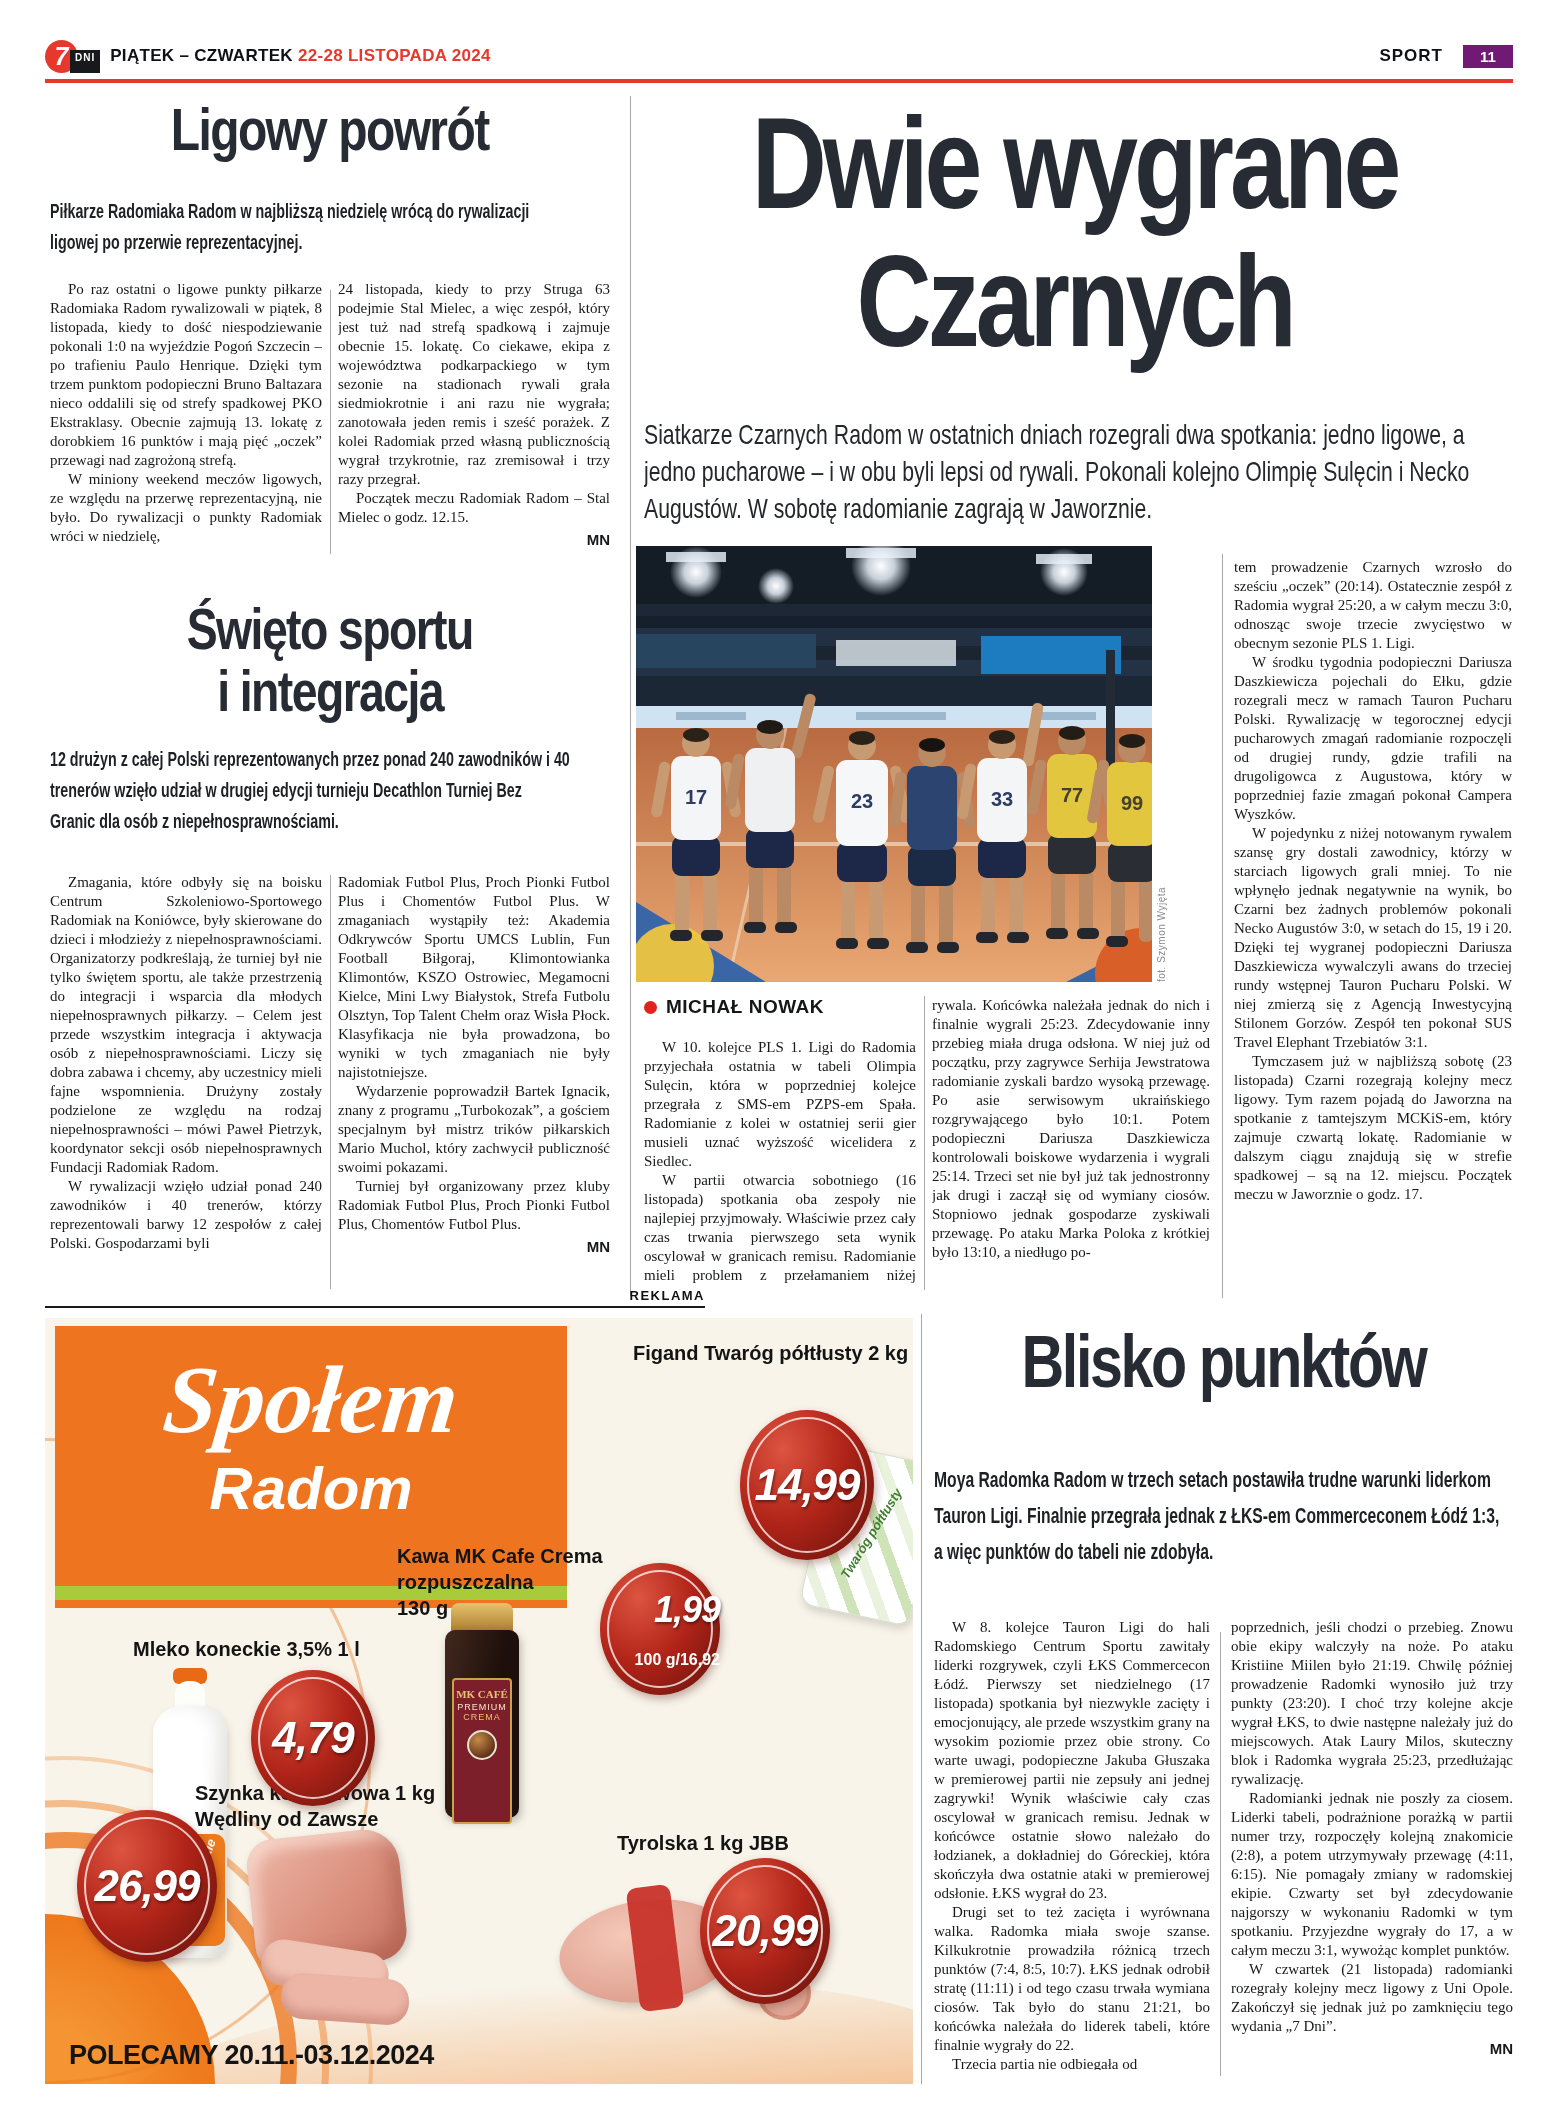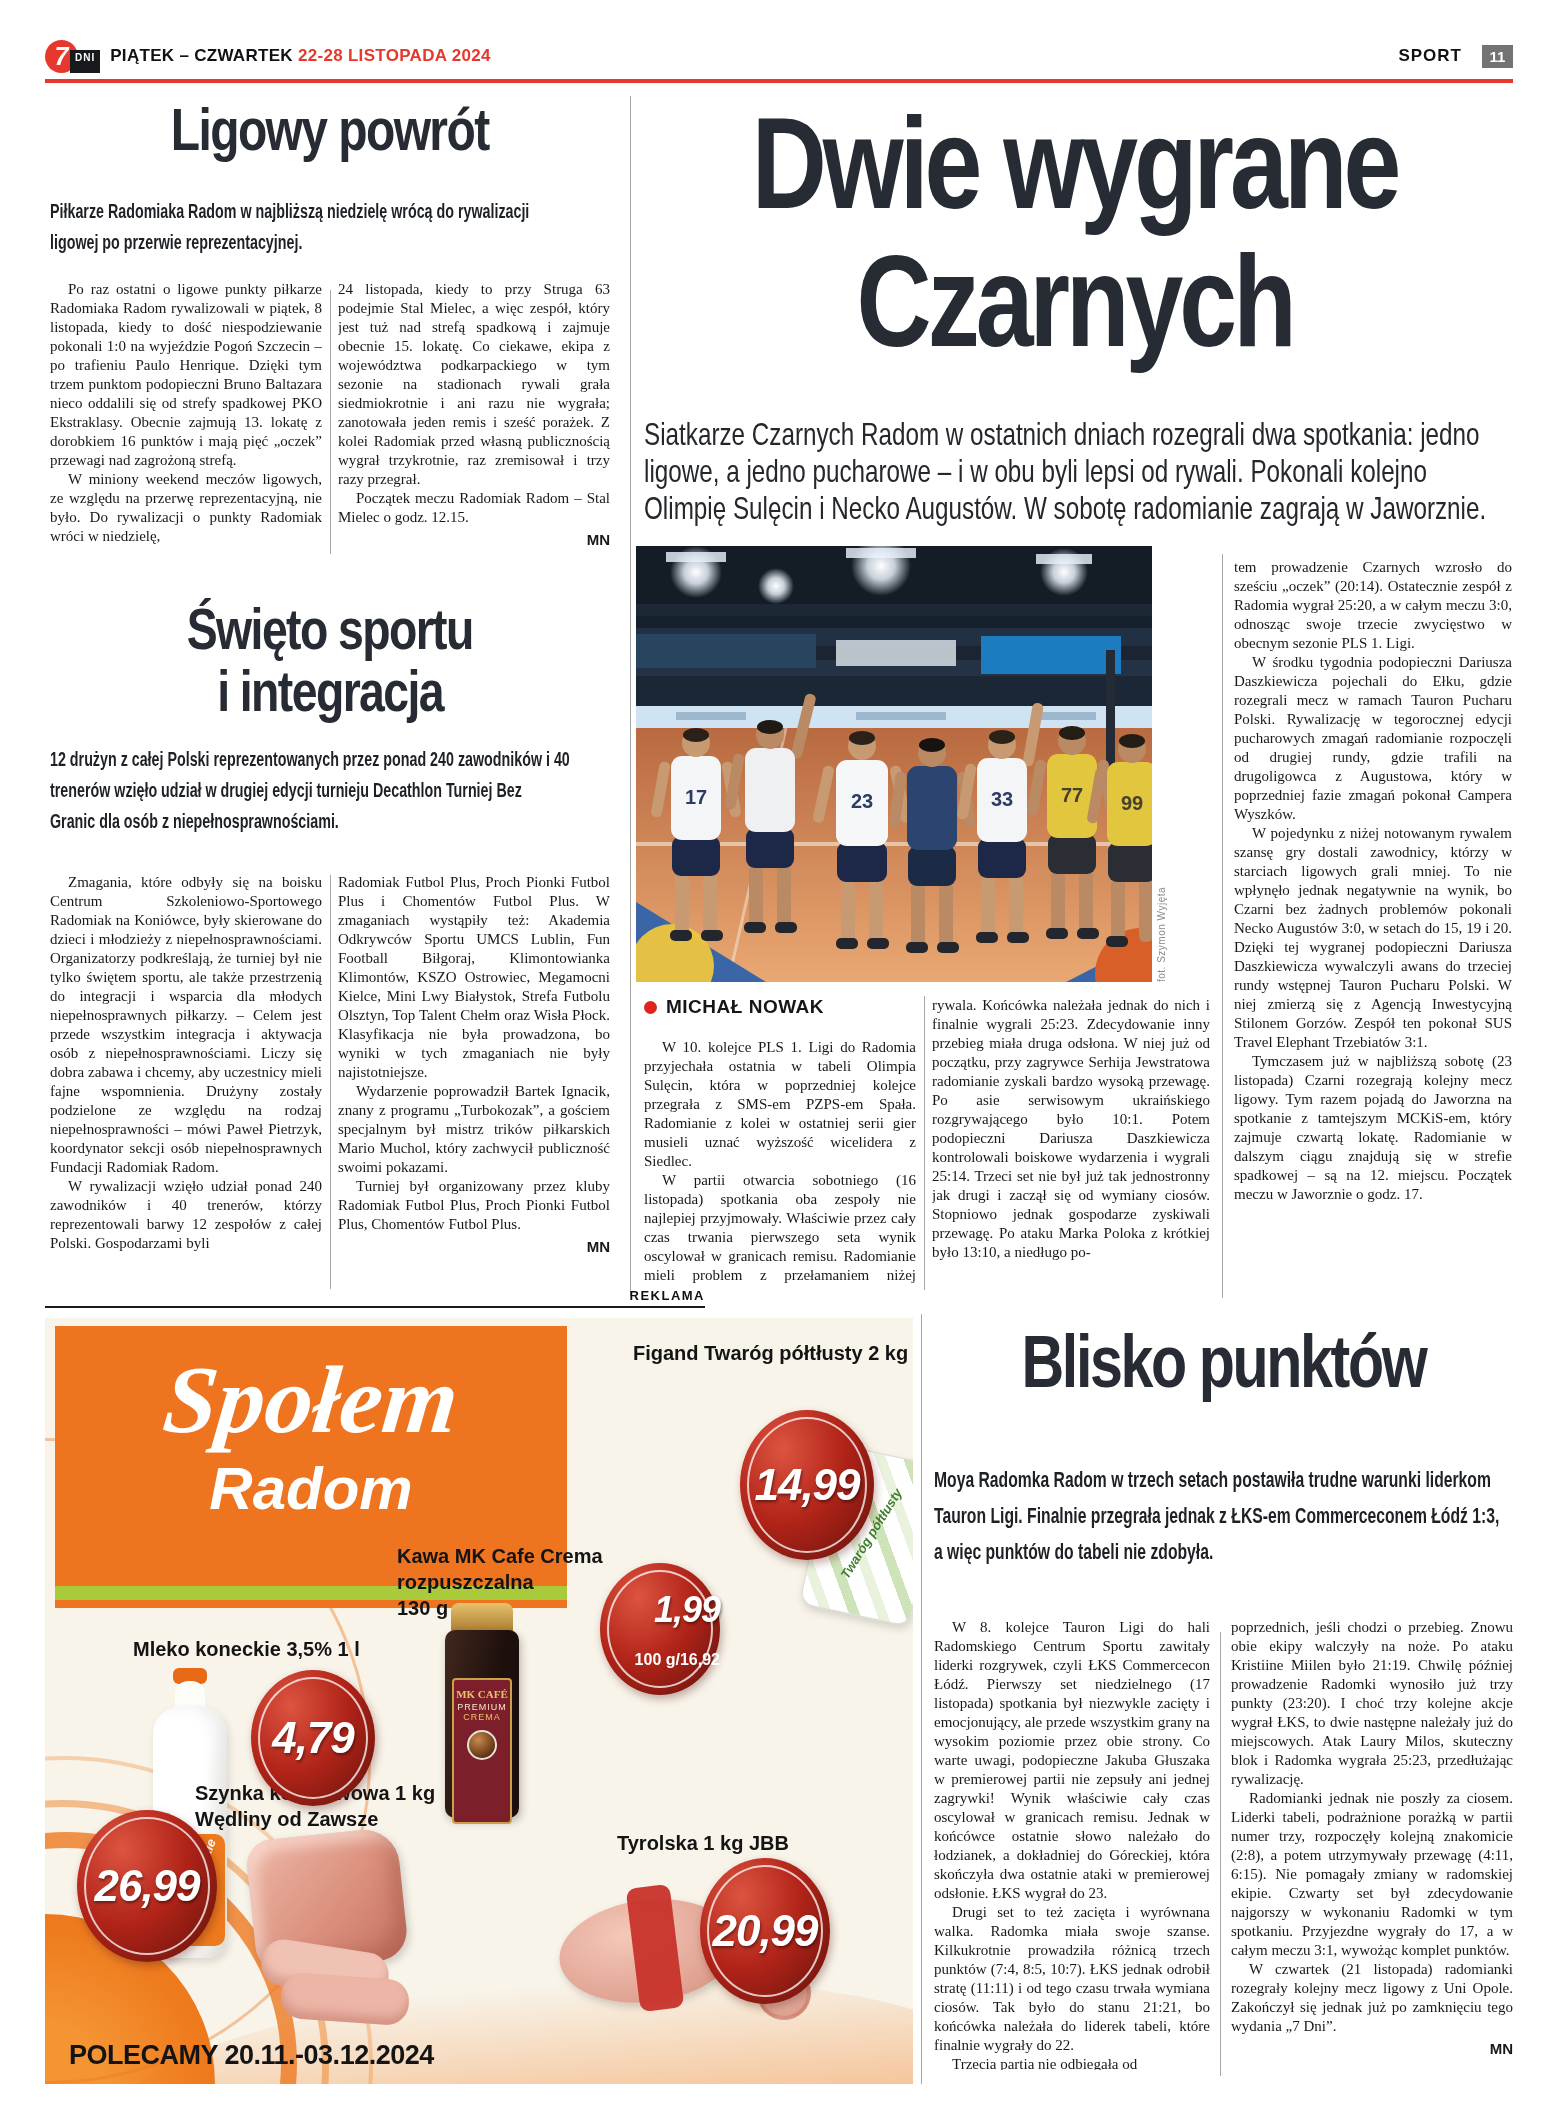--- a/index.html
+++ b/index.html
@@ -13,22 +13,22 @@
   .mh-left { display:flex; align-items:center; gap:10px; }
   .logo7 { width:33px; height:33px; background:#e6382c; border-radius:50%;
            display:flex; align-items:center; justify-content:center;
            color:#fff; font-weight:700; font-style:italic; font-size:25px; }
   .logo-dni { background:#17191d; color:#fff; font-size:10px; font-weight:700;
               letter-spacing:1px; padding:2px 5px; margin-left:-8px; margin-top:10px; }
   .mh-title { font-weight:700; font-size:17px; letter-spacing:.3px; color:#101114; }
   .mh-title .red { color:#e6382c; }
   .mh-right { display:flex; align-items:center; gap:20px; }
   .mh-sport { font-weight:700; font-size:17px; letter-spacing:1px; color:#101114; }
-  .pagebadge { background:#737373; color:#fff; font-weight:700; font-size:15px;
-               width:31px; height:23px; display:flex; align-items:center; justify-content:center; }
+  .pagebadge { background:#701a75; color:#fff; font-weight:700; font-size:15px;
+               width:50px; height:23px; display:flex; align-items:center; justify-content:center; }
   .red-rule { position:absolute; left:45px; right:45px; top:79px; height:4px; background:#e6382c; }
 
   
   .hl { font-family:"Liberation Sans", sans-serif; font-weight:700; color:#272b33;
         text-align:center; }
   .cx { display:inline-block; transform:scaleX(.8); white-space:nowrap; }
   .lead { font-family:"Liberation Sans", sans-serif; font-weight:700; color:#1d2025; overflow:hidden; }
   .condL { display:inline-block; width:140%; transform:scaleX(.714); transform-origin:0 0; }
   .condXL { display:inline-block; width:132%; transform:scaleX(.7576); transform-origin:0 0; }
   .bodycol { font-size:15px; line-height:19px; text-align:justify; overflow:hidden; }
@@ -204,21 +204,21 @@
   </section>
   <div class="vline" style="left:330px; top:875px; height:414px;"></div>
 
   <div class="vline" style="left:630px; top:96px; height:1200px;"></div>
 
   <section class="abs" style="left:636px; top:94px; width:877px; height:1204px;">
     <h1 class="hl" style="position:absolute; left:0; top:0; width:100%; font-size:130px; line-height:138px; margin:0; letter-spacing:-5px;">
       <span class="cx">Dwie wygrane</span><br>
       <span class="cx">Czarnych</span>
     </h1>
-    <div class="lead" style="position:absolute; left:8px; top:322px; width:860px; font-size:32px; line-height:37px; font-weight:400; color:#24272c;">
+    <div class="lead" style="position:absolute; left:8px; top:322px; width:860px; font-size:28px; line-height:37px; font-weight:400; color:#24272c;">
       <span class="condXL">Siatkarze Czarnych Radom w ostatnich dniach rozegrali dwa spotkania: jedno ligowe, a jedno pucharowe – i w obu byli lepsi od rywali. Pokonali kolejno Olimpię Sulęcin i Necko Augustów. W sobotę radomianie zagrają w Jaworznie.</span>
     </div>
 
     <div class="photo" style="left:0; top:452px; width:516px; height:436px;">
       <svg viewBox="0 0 516 436" width="516" height="436">
         <defs>
           <linearGradient id="floor" x1="0" y1="0" x2="0" y2="1">
             <stop offset="0" stop-color="#b96a40"></stop>
               <stop offset="1" stop-color="#e9a873"></stop>
           </linearGradient>

